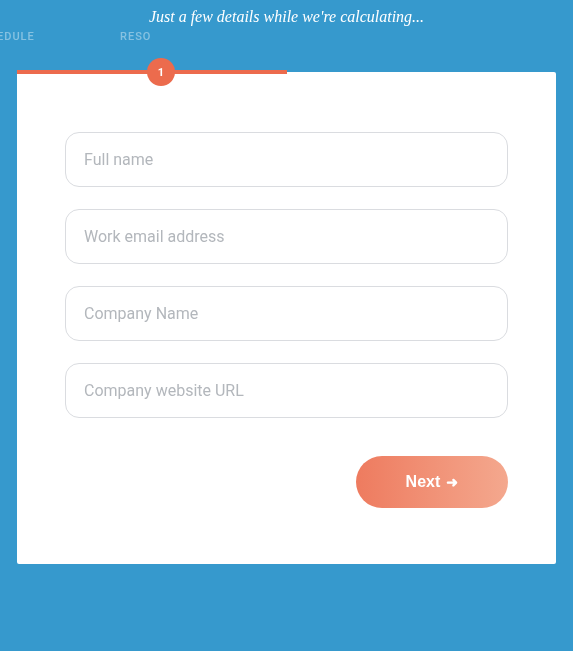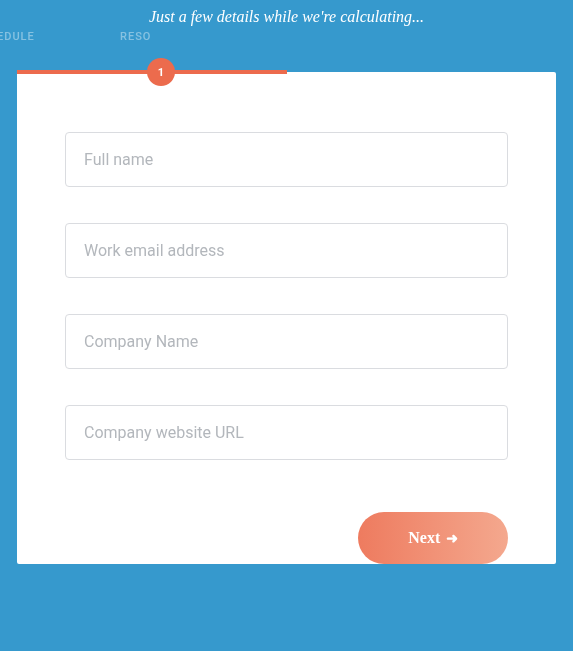--- a/index.html
+++ b/index.html
@@ -84,45 +84,44 @@
       font-size: 11px;
       font-weight: 700;
       display: flex;
       align-items: center;
       justify-content: center;
     }
     .field {
       width: 100%;
       padding: 17px 18px;
       border: 1px solid #dadce0;
-      border-radius: 4px;
+      border-radius: 14px;
       font-size: 16px;
       color: #333;
-      margin-bottom: 36px;
+      margin-bottom: 22px;
       outline: none;
       font-family: inherit;
     }
     .field::placeholder {
       color: #b3b7bc;
     }
     .next-btn {
       float: right;
       margin-top: 16px;
       background: linear-gradient(90deg, #ee7b5f 0%, #f4a88e 100%);
       border: none;
       color: #fff;
       font-size: 16px;
       font-weight: 600;
       padding: 17px 50px;
       border-radius: 40px;
       cursor: pointer;
       display: flex;
       align-items: center;
       gap: 6px;
-      font-family: Liberation Serif, serif;
     }
     .arrow {
       font-size: 14px;
     }
   </style>
 </head>
 <body>
 
 <div class="bg-text">CHEDULE</div>
 <div class="bg-text2">RESO</div>

